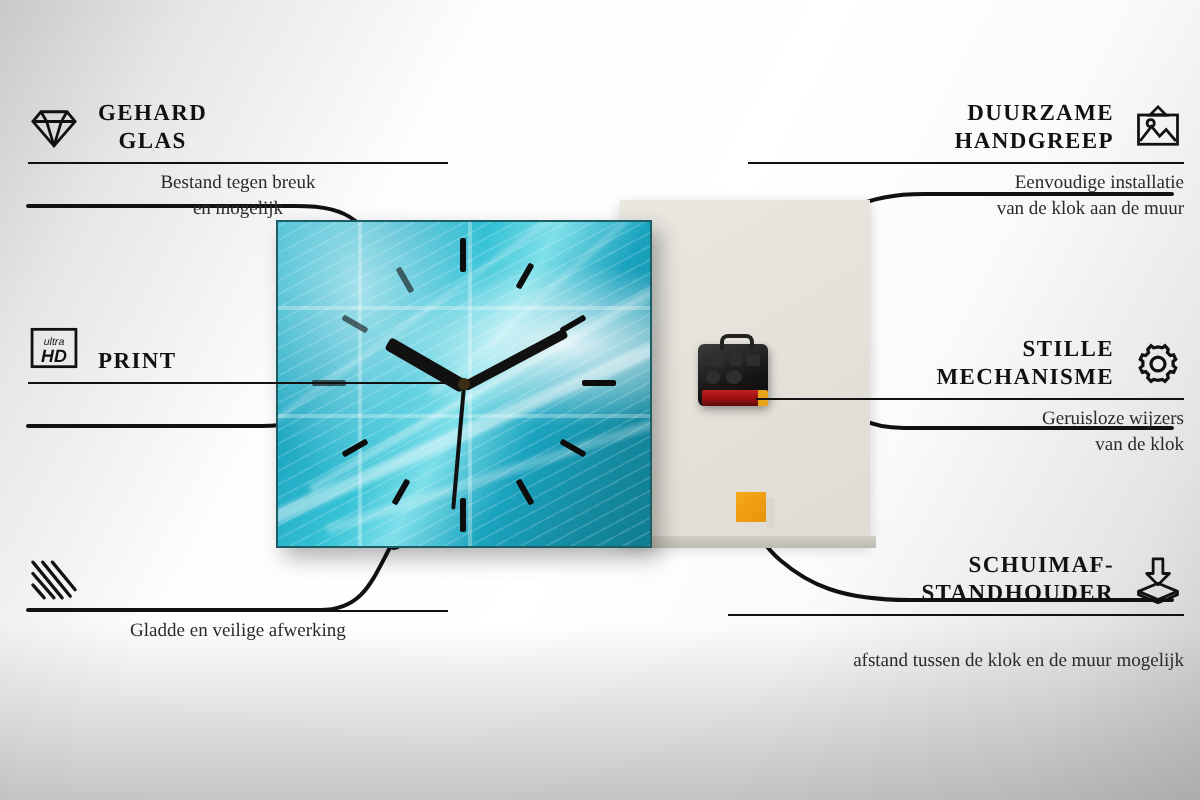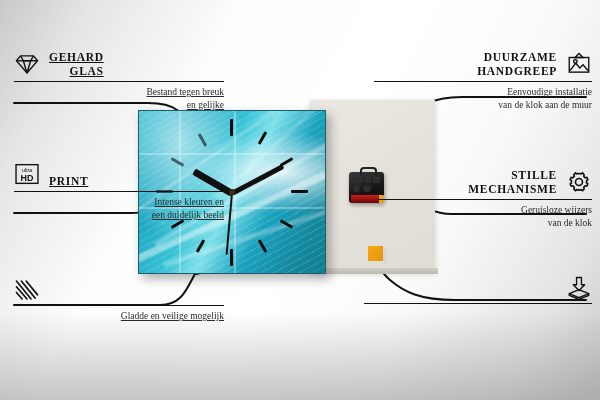--- a/index.html
+++ b/index.html
@@ -84,24 +84,24 @@
   
   .feat{position:absolute;width:210px;}
   .feat .head{display:flex;align-items:center;gap:9px;}
   .feat .title{
     font-size:11.5px;font-weight:bold;letter-spacing:.7px;
     color:#111;line-height:1.22;text-transform:uppercase;
   }
   .feat .rule{height:1.4px;background:#111;margin:3px 0 4px;}
   .feat .desc{font-size:9.5px;line-height:1.28;color:#2a2a2a;}
   .feat.left .head{justify-content:flex-start;}
-  .feat.left .title,.feat.left .desc{text-align:right;text-decoration:underline;}
+  .feat.left .title,.feat.left .desc{text-align:center;}
   .feat.right .head{justify-content:flex-end;flex-direction:row;}
   .feat.right .title,.feat.right .desc{text-align:right;}
-  .ico{flex:0 0 auto;width:26px;height:24px;color:#111;display:block;}
+  .ico{flex:0 0 auto;width:26px;height:24px;color:#111;display:block;font-style:italic;}
   .ico svg{display:block;width:100%;height:100%;}
 
   .f-gehard{left:14px;top:50px;}
   .f-print{left:14px;top:160px;}
   .f-randen{left:14px;top:278px;}
   .f-hand{right:8px;top:50px;width:218px;}
   .f-mech{right:8px;top:168px;width:214px;}
   .f-foam{right:8px;top:276px;width:228px;}
   .feat.right{position:absolute;}
 </style>
@@ -194,62 +194,58 @@
           </svg>
       </span>
       <span class="title">
         <span>GEHARD</span><br>
         <span>GLAS</span>
       </span>
     </div>
     <div class="rule"></div>
     <div class="desc">
       <span>Bestand tegen breuk</span><br>
-      <span>en gelijke</span>
+      <span>en mogelijk</span>
     </div>
   </div>
 
   <div class="feat left f-print">
     <div class="head">
       <span class="ico">
         <svg viewBox="0 0 32 28">
           <rect x="2.5" y="2.5" width="27" height="23" fill="none" stroke="currentColor" stroke-width="1.7"></rect>
           <text x="16" y="12" font-family="Liberation Sans, sans-serif" font-size="6.5" text-anchor="middle" fill="currentColor">ultra</text>
           <text x="16" y="22.5" font-family="Liberation Sans, sans-serif" font-size="11" font-weight="bold" text-anchor="middle" fill="currentColor">HD</text>
         </svg>
       </span>
       <span class="title">
         <br>
         <span>PRINT</span>
       </span>
     </div>
     <div class="rule"></div>
-    <div class="desc">
-      <span>Intense kleuren en</span><br>
-      <span>een duidelijk beeld</span>
-    </div>
   </div>
 
   <div class="feat left f-randen">
     <div class="head">
       <span class="ico">
         <svg viewBox="0 0 32 28">
             <g stroke="currentColor" stroke-width="2" stroke-linecap="round">
           <line x1="3" y1="3" x2="21" y2="25"></line>
               <line x1="9" y1="3" x2="26" y2="24"></line>
           <line x1="15" y1="3" x2="29" y2="20"></line>
               <line x1="3" y1="10" x2="16" y2="25"></line>
           <line x1="3" y1="17" x2="10" y2="25"></line>
         </g>
           </svg>
       </span>
     </div>
     <div class="rule"></div>
     <div class="desc">
-      <span>Gladde en veilige mogelijk</span>
+      <span>Gladde en veilige afwerking</span>
     </div>
   </div>
 
   <div class="feat right f-hand">
     <div class="head">
       <span class="title">
         <span>DUURZAME</span><br>
         <span>HANDGREEP</span>
       </span>
       <span class="ico">
@@ -287,29 +283,34 @@
     </div>
     <div class="rule"></div>
     <div class="desc">
       <span>Geruisloze wijzers</span><br>
       <span>van de klok</span>
     </div>
   </div>
 
   <div class="feat right f-foam">
     <div class="head">
+      <span class="title">
+        <span>SCHUIMAF-</span><br>
+        <span>STANDHOUDER</span>
+      </span>
       <span class="ico">
         <svg viewBox="0 0 32 28">
             <g fill="none" stroke="currentColor" stroke-width="1.7" stroke-linejoin="round">
           <path d="M13 1 H19 V10 H23 L16 17 L9 10 H13 Z"></path>
           <path d="M16 16 L28 21 L16 26 L4 21 Z"></path>
           <path d="M4 21 v2 L16 28 L28 23 v-2"></path>
         </g>
           </svg>
       </span>
     </div>
     <div class="rule"></div>
     <div class="desc">
       <br>
+      <span>afstand tussen de klok en de muur mogelijk</span>
     </div>
   </div>
 
 </div>
 
 </body></html>

